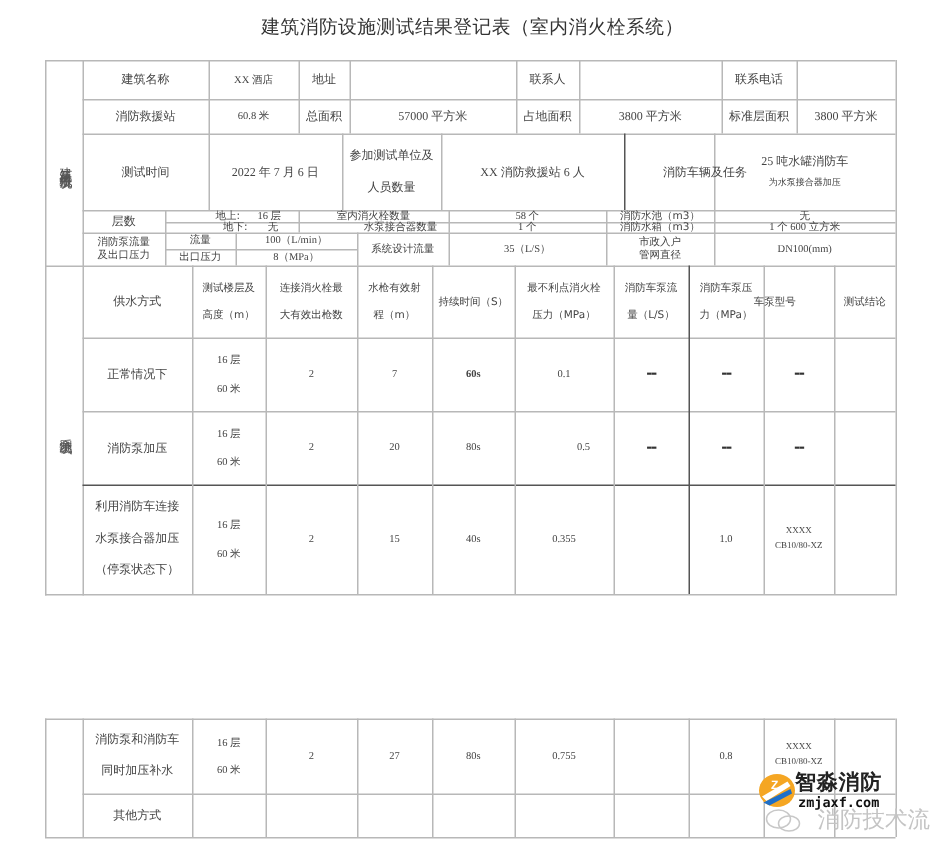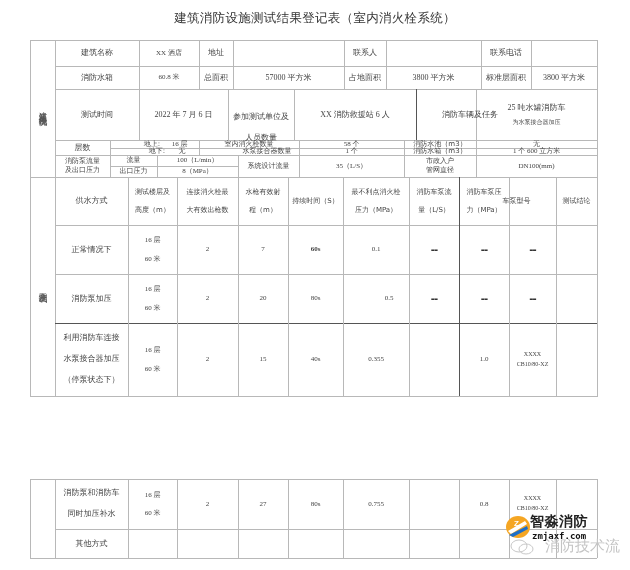--- a/index.html
+++ b/index.html
@@ -70,32 +70,32 @@
 
 <div class="cell" style="left:55px;top:40px;width:84px;height:26px;">建筑名称</div>
 <div class="cell serif sm" style="left:139px;top:40px;width:60px;height:26px;">XX 酒店</div>
 <div class="cell" style="left:199px;top:40px;width:34px;height:26px;">地址</div>
 <div class="cell" style="left:233px;top:40px;width:111px;height:26px;"></div>
 <div class="cell" style="left:344px;top:40px;width:42px;height:26px;">联系人</div>
 <div class="cell" style="left:386px;top:40px;width:95px;height:26px;"></div>
 <div class="cell" style="left:481px;top:40px;width:50px;height:26px;text-align:right;">联系电话</div>
 <div class="cell" style="left:531px;top:40px;width:66px;height:26px;"></div>
 
-<div class="cell" style="left:55px;top:66px;width:84px;height:23px;">消防水箱</div>
+<div class="cell" style="left:55px;top:66px;width:84px;height:23px;">消防救援站</div>
 <div class="cell serif sm" style="left:139px;top:66px;width:60px;height:23px;">60.8 米</div>
 <div class="cell" style="left:199px;top:66px;width:34px;height:23px;">总面积</div>
 <div class="cell serif" style="left:233px;top:66px;width:111px;height:23px;">57000 平方米</div>
 <div class="cell" style="left:344px;top:66px;width:42px;height:23px;">占地面积</div>
 <div class="cell serif" style="left:386px;top:66px;width:95px;height:23px;">3800 平方米</div>
 <div class="cell" style="left:481px;top:66px;width:50px;height:23px;">标准层面积</div>
 <div class="cell serif" style="left:531px;top:66px;width:66px;height:23px;">3800 平方米</div>
 
 <div class="cell" style="left:55px;top:89px;width:84px;height:51px;">测试时间</div>
 <div class="cell serif" style="left:139px;top:89px;width:89px;height:51px;">2022 年 7 月 6 日</div>
-<div class="cell stack tall" style="left:228px;top:102px;width:66px;height:51px;">
+<div class="cell stack tall" style="left:228px;top:89px;width:66px;height:51px;">
   <span>参加测试单位及</span>
   <span>人员数量</span>
 </div>
 <div class="cell serif" style="left:294px;top:89px;width:122px;height:51px;">XX 消防救援站 6 人</div>
 <div class="cell" style="left:416px;top:89px;width:60px;height:51px;margin-left:24px;">消防车辆及任务</div>
 <div class="cell stack" style="left:476px;top:89px;width:121px;height:51px;">
   <span class="serif" style="margin-bottom:6px;">25 吨水罐消防车</span>
   <span style="font-size:6px;">为水泵接合器加压</span>
 </div>
 

